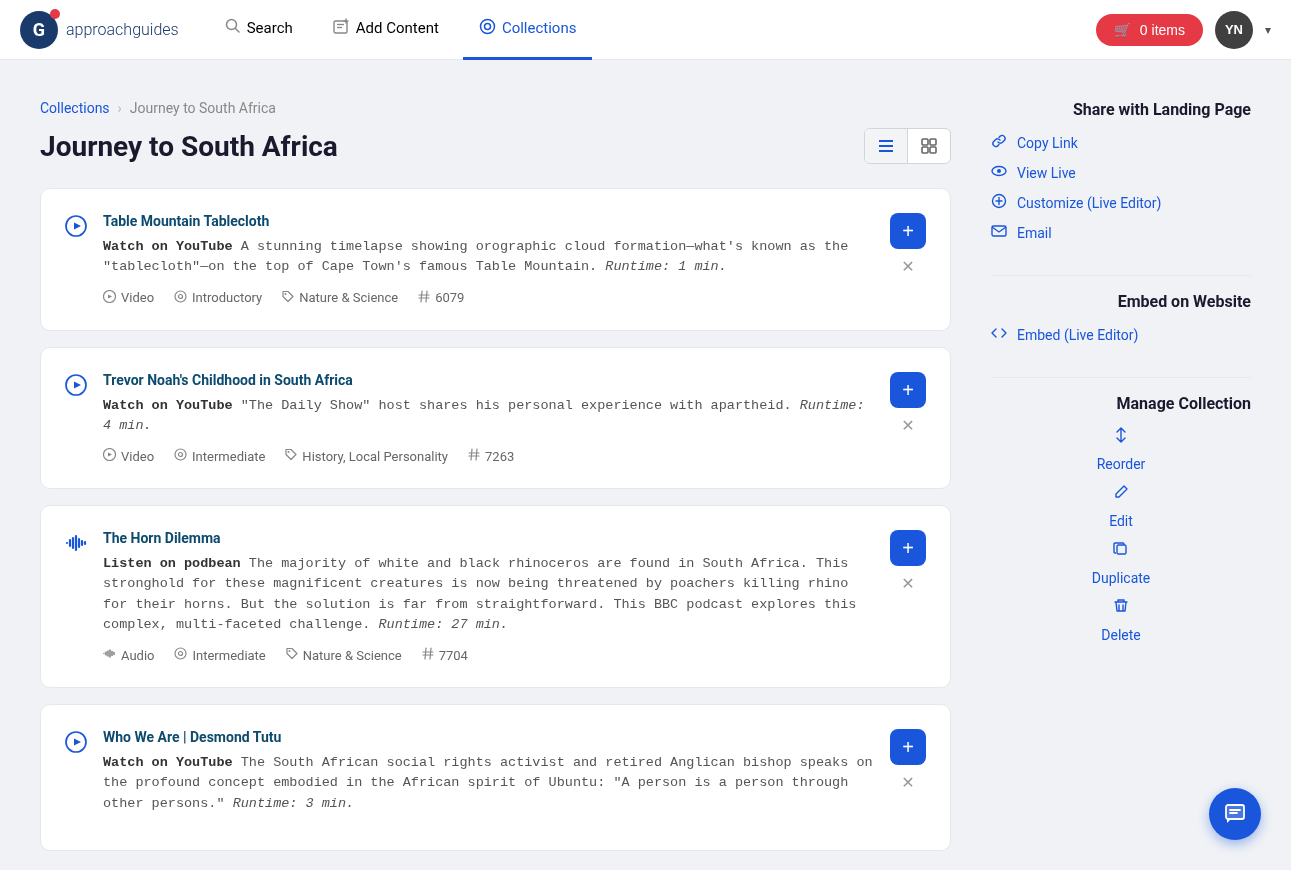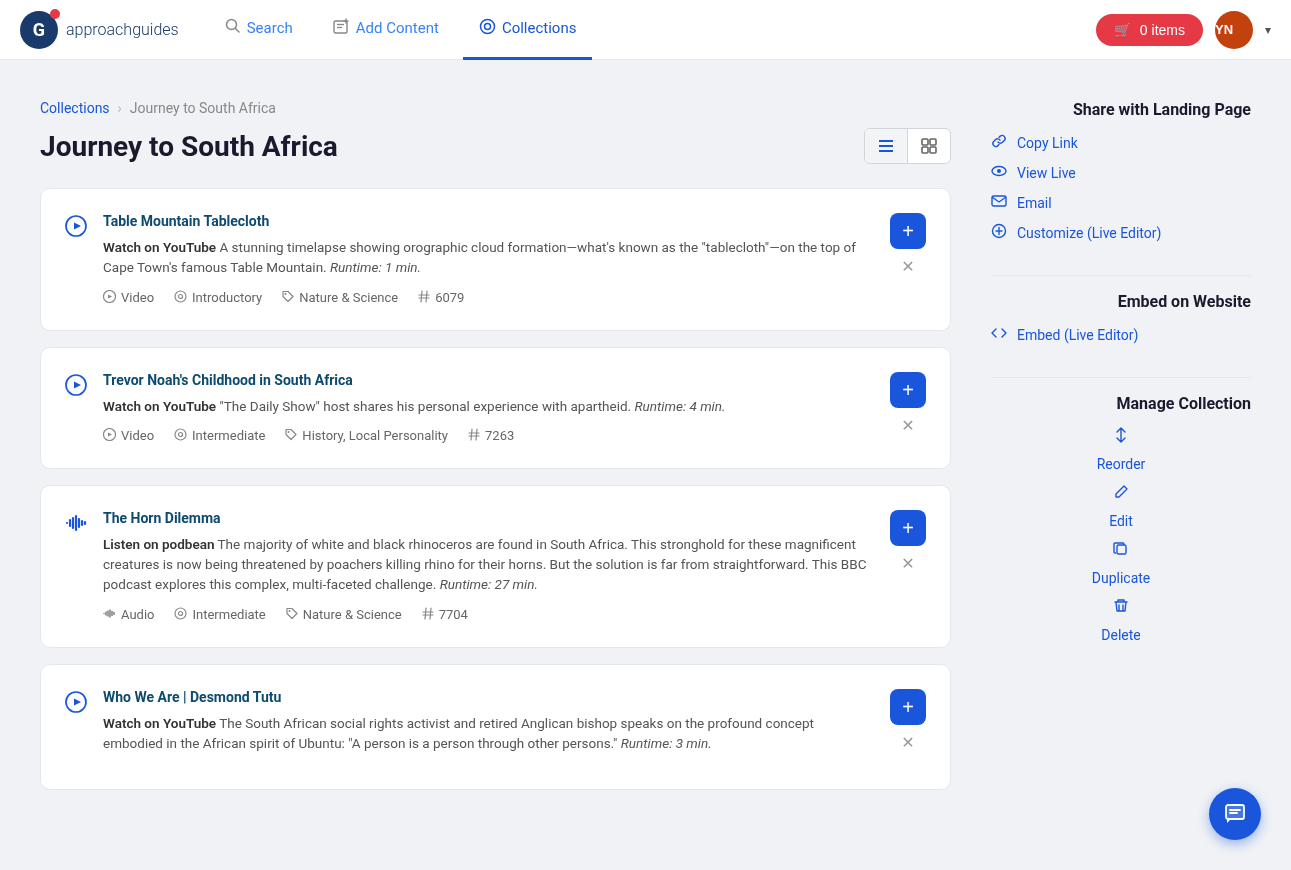--- a/index.html
+++ b/index.html
@@ -55,21 +55,21 @@
       display: flex;
       align-items: center;
       gap: 8px;
       flex: 1;
     }
     .nav-item {
       display: flex;
       align-items: center;
       gap: 6px;
       padding: 8px 16px;
-      color: #3b82f6;
+      color: #000000;
       cursor: pointer;
       border-bottom: 3px solid transparent;
       font-size: 15px;
       text-decoration: none;
       height: 60px;
     }
     .nav-item.active {
       color: #1a56db;
       border-bottom: 3px solid #1a56db;
     }
@@ -90,30 +90,30 @@
       cursor: pointer;
       display: flex;
       align-items: center;
       gap: 8px;
       font-size: 14px;
       font-weight: 500;
     }
     .avatar-btn {
       width: 38px;
       height: 38px;
-      background: #c2410c;
+      background: #404040;
       border-radius: 50%;
       color: #fff;
       font-weight: bold;
       font-size: 13px;
       border: none;
       cursor: pointer;
       display: flex;
       align-items: center;
-      justify-content: flex-start;
+      justify-content: center;
     }
     .avatar-chevron {
       color: #555;
       font-size: 12px;
       cursor: pointer;
     }
 
     
     .main-container {
       display: flex;
@@ -194,20 +194,21 @@
       font-weight: 700;
       text-decoration: none;
       margin-bottom: 8px;
       display: block;
     }
     .card-desc {
       font-size: 13.5px;
       color: #555;
       line-height: 1.5;
       margin-bottom: 12px;
+      font-family: Liberation Mono, monospace;
     }
     .card-desc strong { color: #333; font-weight: 600; }
     .card-desc em { font-style: italic; }
     .card-tags {
       display: flex;
       align-items: center;
       gap: 20px;
       flex-wrap: wrap;
     }
     .card-tag {
@@ -592,34 +593,34 @@
           <svg width="16" height="16" viewBox="0 0 16 16" fill="none">
               <ellipse cx="8" cy="8" rx="7" ry="4.5" stroke="#1a56db" stroke-width="1.4"></ellipse>
               <circle cx="8" cy="8" r="2" fill="#1a56db"></circle>
             </svg>
         </span>
         <span>View Live</span>
       </a>
       <a class="sidebar-link">
         <span class="sidebar-link-icon">
           <svg width="16" height="16" viewBox="0 0 16 16" fill="none">
+              <circle cx="8" cy="8" r="6.5" stroke="#1a56db" stroke-width="1.4"></circle>
+              <path d="M8 4.5v7M5 8h6" stroke="#1a56db" stroke-width="1.4" stroke-linecap="round"></path>
+            </svg>
+        </span>
+        <span>Customize (Live Editor)</span>
+      </a>
+      <a class="sidebar-link">
+        <span class="sidebar-link-icon">
+          <svg width="16" height="16" viewBox="0 0 16 16" fill="none">
               <rect x="1" y="3" width="14" height="10" rx="1.5" stroke="#1a56db" stroke-width="1.4"></rect>
               <path d="M1 4l7 5 7-5" stroke="#1a56db" stroke-width="1.4"></path>
             </svg>
         </span>
         <span>Email</span>
-      </a>
-      <a class="sidebar-link">
-        <span class="sidebar-link-icon">
-          <svg width="16" height="16" viewBox="0 0 16 16" fill="none">
-              <circle cx="8" cy="8" r="6.5" stroke="#1a56db" stroke-width="1.4"></circle>
-              <path d="M8 4.5v7M5 8h6" stroke="#1a56db" stroke-width="1.4" stroke-linecap="round"></path>
-            </svg>
-        </span>
-        <span>Customize (Live Editor)</span>
       </a>
     </div>
 
     <hr class="sidebar-divider">
 
     <div class="sidebar-section">
       <div class="sidebar-heading">Embed on Website</div>
       <a class="sidebar-link">
         <span class="sidebar-link-icon">
           <svg width="16" height="16" viewBox="0 0 16 16" fill="none">

